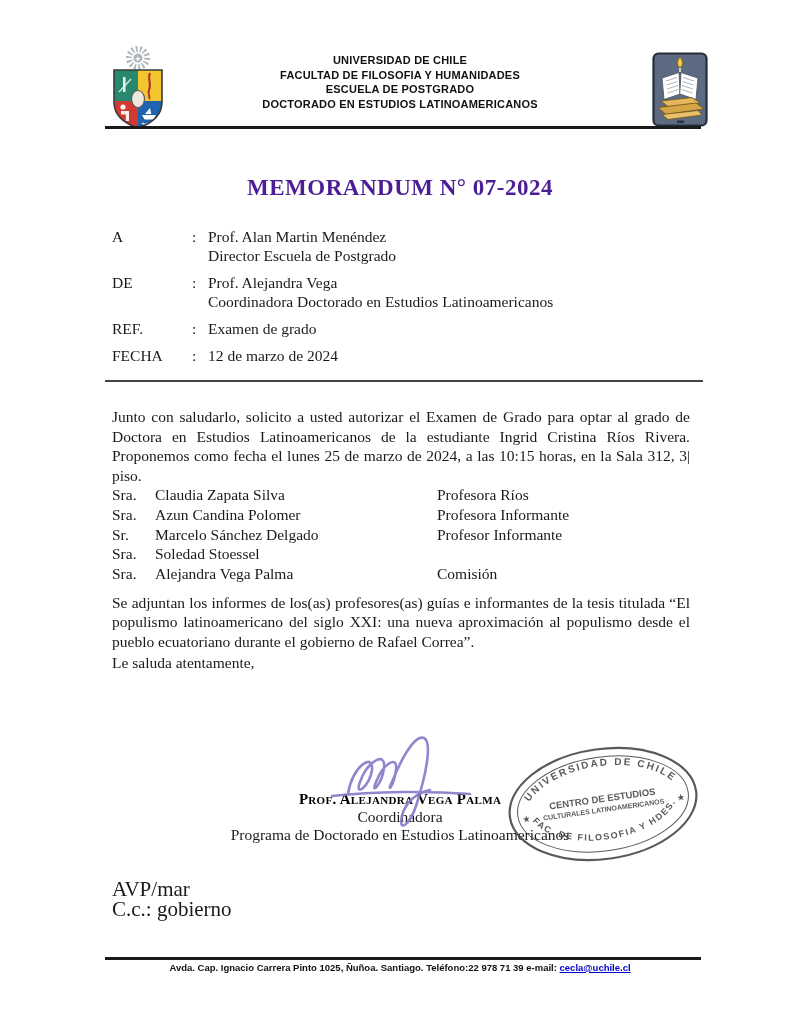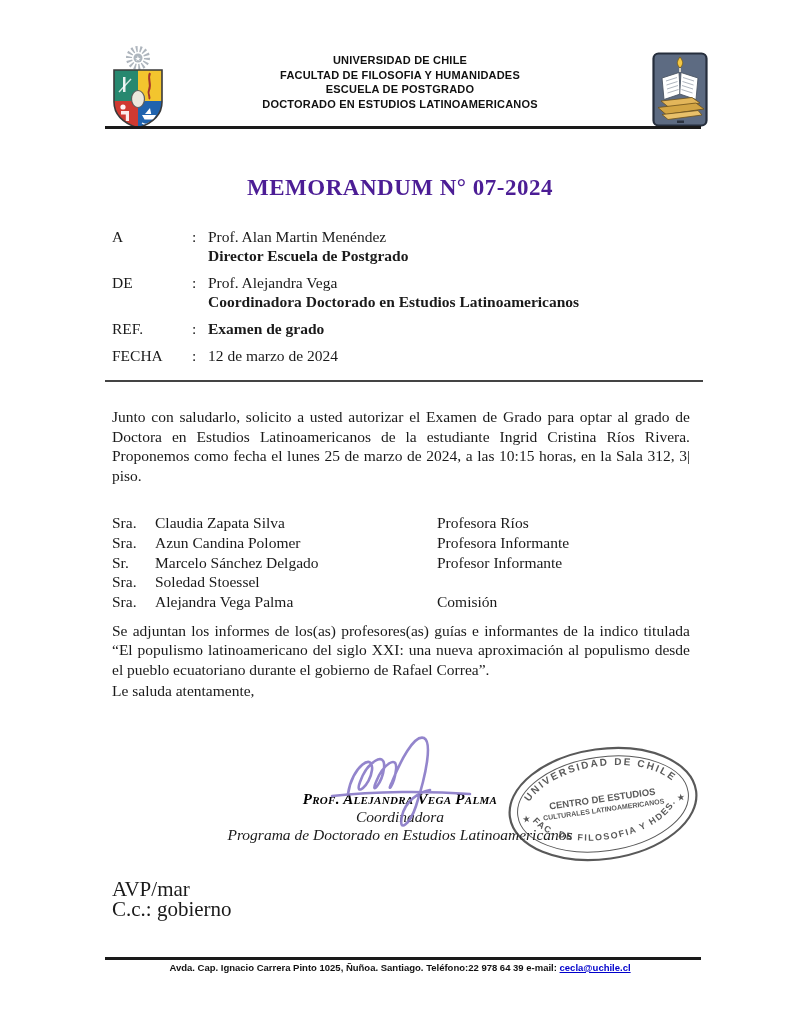--- a/index.html
+++ b/index.html
@@ -22,33 +22,33 @@
   .rule-thin   { top:380px; left:105px; width:598px; height:1.5px; background:#444; }
   .rule-footer { top:957px; left:105px; width:596px; height:2.5px; }
   
   .memo-title {
     position:absolute; top:175px; left:0; right:0; text-align:center;
     font-size:23px; font-weight:bold; letter-spacing:.5px; color:#4c1d95;
   }
   
   .fields { position:absolute; top:227px; left:112px; right:100px; font-size:15.5px; }
   .field-row { display:grid; grid-template-columns:80px 16px 1fr; margin-bottom:8px; line-height:19px; }
-  .field-role, .bold { font-weight:bold; }
+  .field-role, .bold { font-weight:normal; }
   
   .content { position:absolute; top:407px; left:112px; width:578px; font-size:15.5px; line-height:19.5px; }
   .para-justified { text-align:justify; }
   .para2 { margin-top:24px; }
-  .commission { margin-top:28px; line-height:19.8px; }
+  .commission { margin-top:0; line-height:19.8px; }
   .commission-row { display:grid; grid-template-columns:43px 282px 1fr; }
   .para3 { margin-top:9px; }
   .closing { margin-top:2px; }
   
   .sign-block {
     position:absolute; top:790px; left:0; right:0; text-align:center;
-    font-size:15.5px; line-height:18px; z-index:1;font-style:italic;
+    font-size:15.5px; line-height:18px; z-index:1;
   }
   .sign-name { font-weight:bold; font-variant:small-caps; font-size:15px; letter-spacing:.3px; color:#000; }
   .signature-svg { position:absolute; top:732px; left:330px; z-index:3; }
   .stamp-svg    { position:absolute; top:744px; left:503px; z-index:2; opacity:.85; }
   .stamp-svg text { font-family:"Liberation Sans", sans-serif; font-weight:bold; fill:#3d3d3d; }
   
   .initials { position:absolute; top:879px; left:112px; font-size:21px; line-height:20px; }
   .footer-text {
     position:absolute; top:962px; left:0; right:0; text-align:center;
     font-family:"Liberation Sans", sans-serif; font-weight:bold; font-size:9.5px; color:#111;
@@ -172,21 +172,21 @@
         <span>Sra.</span>
         <span>Soledad Stoessel</span>
       </div>
       <div class="commission-row">
         <span>Sra.</span>
         <span>Alejandra Vega Palma</span>
         <span>Comisión</span>
       </div>
     </div>
 
-    <p class="para-justified para3">Se adjuntan los informes de los(as) profesores(as) guías e informantes de la indico titulada “El populismo latinoamericano del siglo XXI: una nueva aproximación al populismo desde el pueblo ecuatoriano durante el gobierno de Rafael Correa”.</p>
+    <p class="para-justified para3">Se adjuntan los informes de los(as) profesores(as) guías e informantes de la tesis titulada “El populismo latinoamericano del siglo XXI: una nueva aproximación al populismo desde el pueblo ecuatoriano durante el gobierno de Rafael Correa”.</p>
     <p class="closing">Le saluda atentamente,</p>
   </div>
 
   <div class="sign-block">
     <div class="sign-name">Prof. Alejandra Vega Palma</div>
     <div>Coordinadora</div>
     <div>Programa de Doctorado en Estudios Latinoamericanos</div>
   </div>
 
   <svg class="signature-svg" width="150" height="112" viewBox="0 0 150 112">
@@ -215,16 +215,16 @@
     </g>
   </svg>
 
   <div class="initials">
     <div>AVP/mar</div>
     <div>C.c.: gobierno</div>
   </div>
 
   <div class="rule rule-footer"></div>
   <div class="footer-text">
-    <span>Avda. Cap. Ignacio Carrera Pinto 1025, Ñuñoa. Santiago. Teléfono:22 978 64 39 e-mail: </span><a class="email-link">cecla@uchile.cl</a>
+    <span>Avda. Cap. Ignacio Carrera Pinto 1025, Ñuñoa. Santiago. Teléfono:22 978 71 39 e-mail: </span><a class="email-link">cecla@uchile.cl</a>
   </div>
 
 </div>
 
 </body></html>

